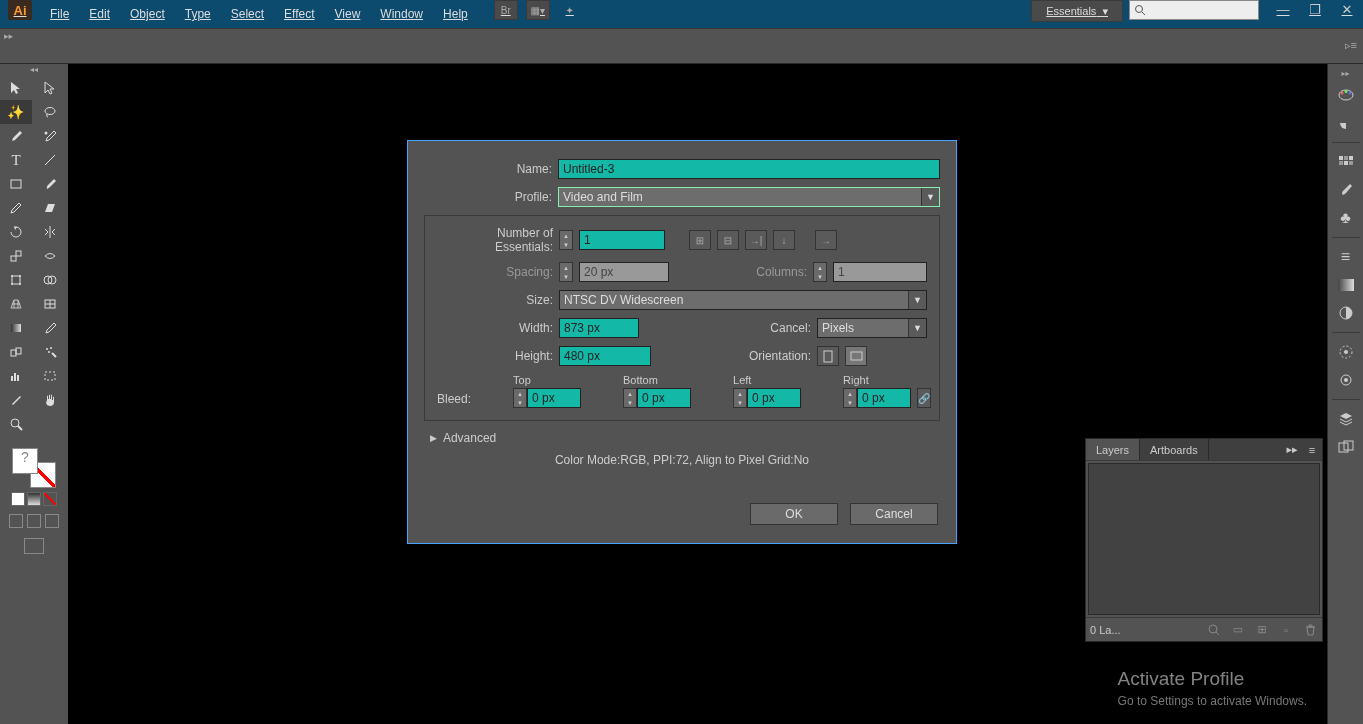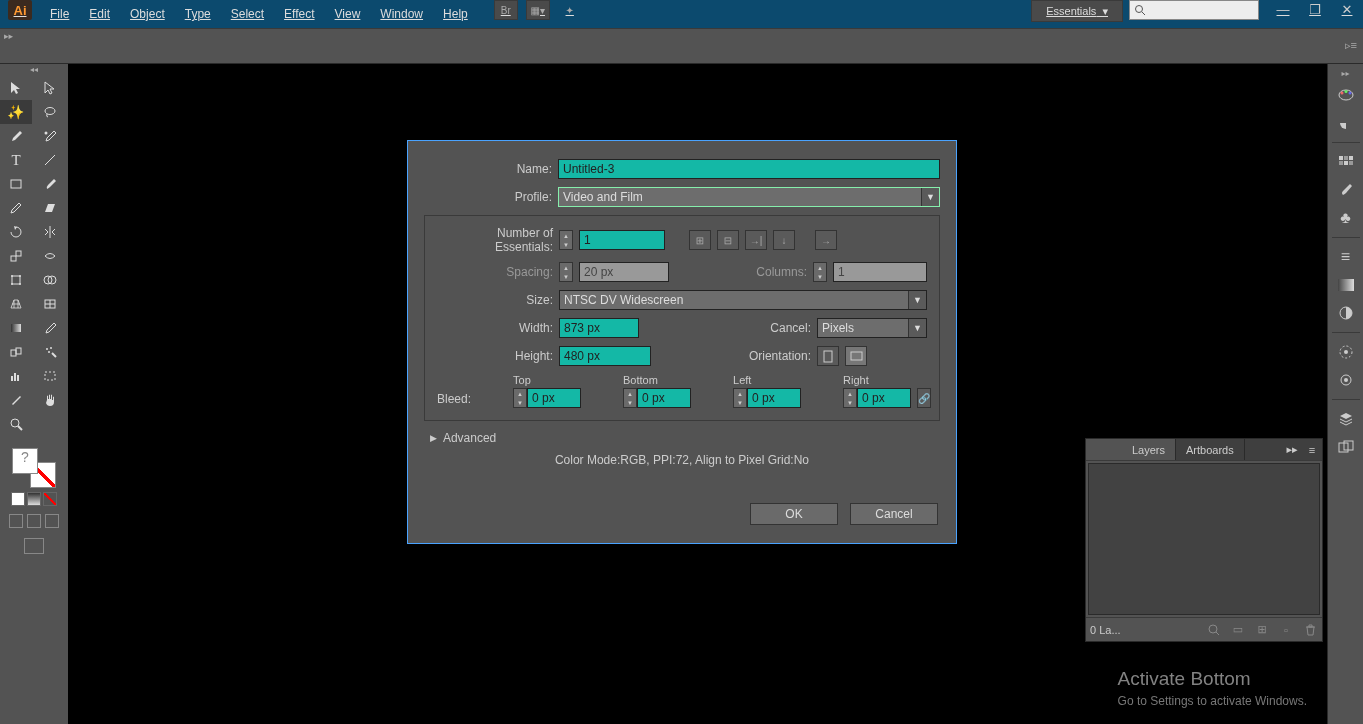--- a/index.html
+++ b/index.html
@@ -36,21 +36,21 @@
 .bg-sw::after { content:''; position:absolute; top:0; left:0; right:0; bottom:0; background:linear-gradient(45deg,transparent 45%,red 45%,red 55%,transparent 55%); }
 
 .canvas { flex:1; background:#000; position:relative; }
 
 .right-dock { width:36px; background:#535353; border-left:1px solid #2a2a2a; display:flex; flex-direction:column; align-items:center; padding-top:4px; gap:2px; }
 .dock-sep { width:80%; height:1px; background:#3a3a3a; margin:4px 0; }
 .dock-btn { width:28px; height:26px; display:flex; align-items:center; justify-content:center; color:#ccc; }
 
 
 .layers-panel { position:absolute; right:40px; bottom:82px; width:238px; height:204px; background:#535353; border:1px solid #2a2a2a; display:flex; flex-direction:column; font-size:11px; color:#ccc; }
-.panel-tabs { height:22px; display:flex; border-bottom:1px solid #3a3a3a;padding-left:36px; }
+.panel-tabs { height:22px; display:flex; border-bottom:1px solid #3a3a3a; }
 .panel-tab { padding:0 10px; display:flex; align-items:center; background:#3f3f3f; border-right:1px solid #2a2a2a; }
 .panel-tab.active { background:#535353; }
 .panel-tab-spacer { flex:1; background:#3f3f3f; }
 .panel-menu { width:20px; display:flex; align-items:center; justify-content:center; background:#3f3f3f; }
 .panel-body { flex:1; background:#424242; border:1px solid #2a2a2a; margin:2px; }
 .panel-footer { height:24px; display:flex; align-items:center; border-top:1px solid #3a3a3a; padding:0 4px; gap:8px; }
 .panel-footer .sp { flex:1; }
 .pf-ic { width:16px; height:16px; display:flex; align-items:center; justify-content:center; color:#888; }
 
 
@@ -413,21 +413,21 @@
     <div class="pf-ic">▫</div>
     <div class="pf-ic">
         <svg width="11" height="12">
           <path d="M2 3 L9 3 L8 11 L3 11 Z M1 3 L10 3 M4 1 L7 1 L7 3 L4 3 Z" fill="none" stroke="#888"></path>
         </svg>
       </div>
   </div>
 </div>
 
 <div class="watermark">
-  <div class="t">Activate Bottom</div>
+  <div class="t">Activate Profile</div>
   <div>Go to Settings to activate Windows.</div>
 </div>
 
 <div class="dialog">
   <div class="dlg-body">
     <div class="field-row">
       <div class="lbl">Name:</div>
       <input class="txt-in" style="flex: 1 1 0%;" value="Untitled-3">
     </div>
     <div class="field-row">

